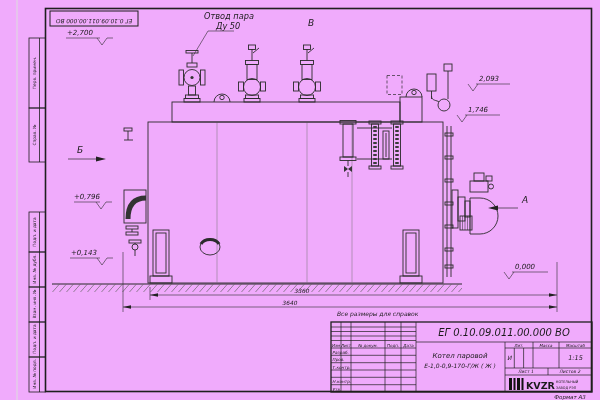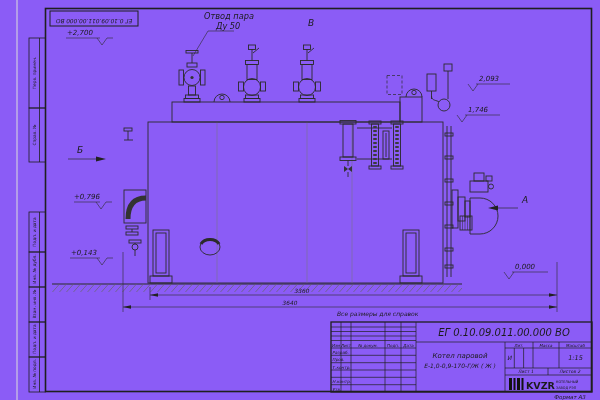--- a/index.html
+++ b/index.html
@@ -1,16 +1,16 @@
 <!DOCTYPE html>
 <html><head>
 <meta charset="utf-8">
 <style>
   html,body{margin:0;padding:0;background:#fff;}
-  .sheet{position:relative;width:600px;height:400px;background:#8b5cf6;overflow:hidden;
+  .sheet{position:relative;width:600px;height:400px;background:#f0abfc;overflow:hidden;
          font-family:"DejaVu Sans",sans-serif;}
   svg{position:absolute;inset:0;}
   svg text{font-family:"DejaVu Sans",sans-serif;fill:#1b1b1b;}
   .it{font-style:italic;}
 </style>
 </head>
 <body>
 
 <div class="sheet">
 <svg viewBox="0 0 600 400" width="600" height="400">

